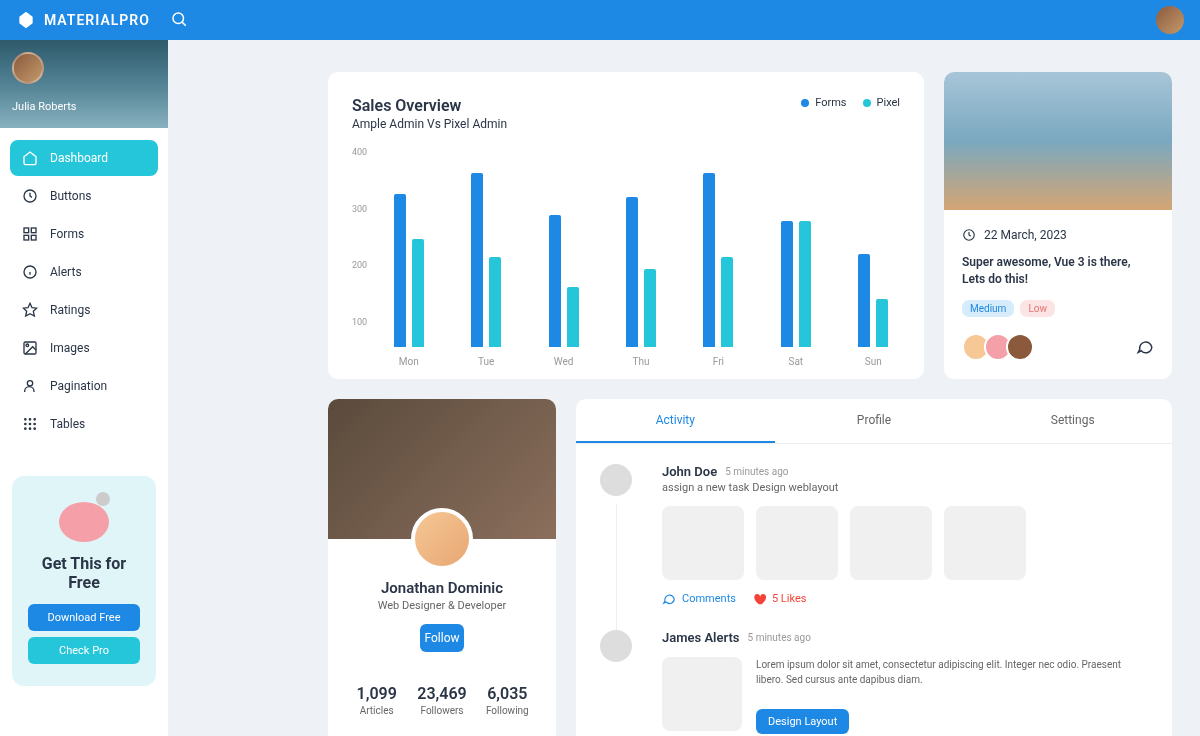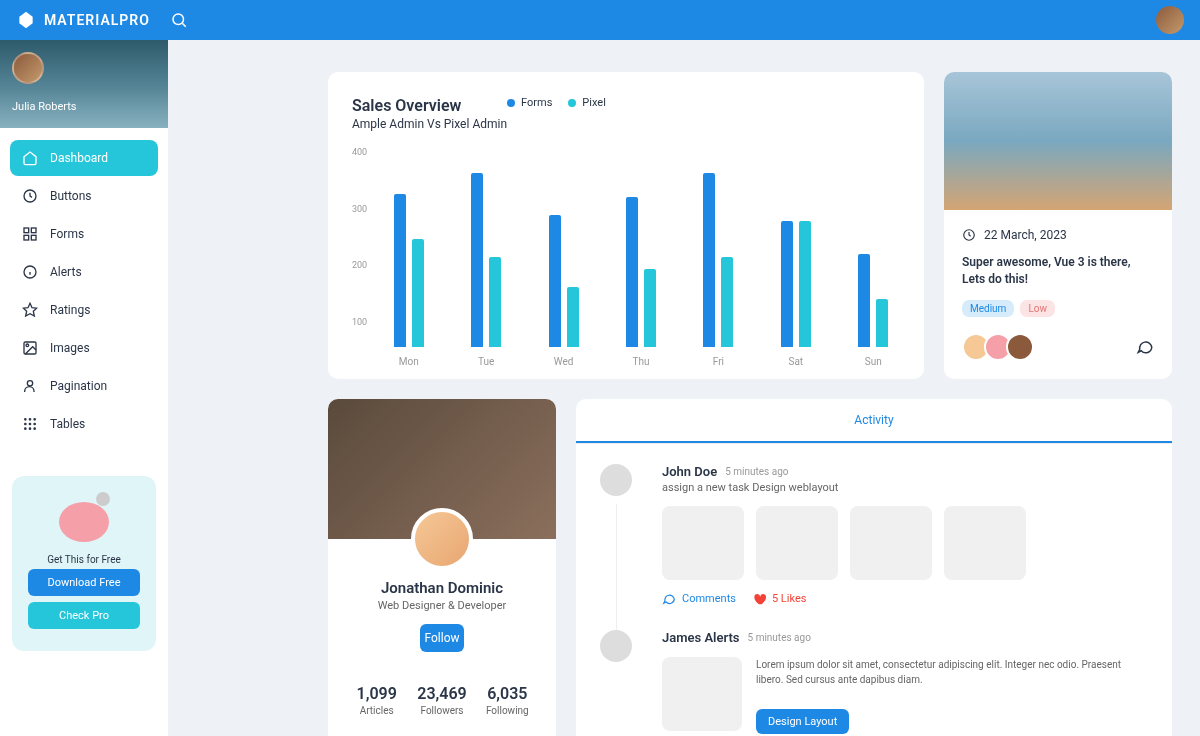--- a/index.html
+++ b/index.html
@@ -1,44 +1,44 @@
 <!DOCTYPE html>
 <html><head>
 <meta charset="utf-8">
 <style>
 *{margin:0;padding:0;box-sizing:border-box;font-family:-apple-system,BlinkMacSystemFont,'Segoe UI',Roboto,sans-serif}
 body{background:#eef2f6;color:#2a3547}
 .header{height:40px;background:#1e88e5;display:flex;align-items:center;padding:0 16px;justify-content:space-between}
 .logo{display:flex;align-items:center;gap:8px;color:#fff;font-weight:600;font-size:14px;letter-spacing:1px}
 .logo-icon{width:20px;height:20px}
 .search-icon{color:#fff;margin-left:20px}
-.header-left{display:flex;align-items:center}
+.header-left{display:flex;}
 .avatar-header{width:28px;height:28px;border-radius:50%;background:linear-gradient(135deg,#8b5a3c,#c49a6c)}
 .sidebar{width:168px;background:#fff;position:fixed;left:0;top:40px;bottom:0;overflow-y:auto}
 .profile-bg{height:88px;background:linear-gradient(180deg,#2e5a6b 0%,#4a7a8c 40%,#7aa8b8 100%);position:relative;padding:12px}
 .profile-bg::after{content:'';position:absolute;bottom:0;left:0;right:0;height:40px;background:linear-gradient(180deg,transparent,rgba(255,255,255,0.1))}
 .profile-avatar{width:32px;height:32px;border-radius:50%;background:linear-gradient(135deg,#8b5a3c,#c49a6c);border:2px solid rgba(255,255,255,0.3);position:relative;z-index:1}
 .profile-name{color:#fff;font-size:11px;margin-top:16px;position:relative;z-index:1}
 .nav{padding:12px 10px}
 .nav-item{display:flex;align-items:center;gap:12px;padding:10px 12px;border-radius:8px;font-size:12px;color:#2a3547;cursor:pointer;margin-bottom:2px}
 .nav-item.active{background:#26c6da;color:#fff}
 .nav-icon{width:16px;height:16px;flex-shrink:0}
 .promo-card{margin:20px 12px;background:#e0f5f8;border-radius:12px;padding:16px;text-align:center}
 .piggy{width:60px;height:50px;margin:0 auto 12px;position:relative}
 .piggy-body{width:50px;height:40px;background:#f5a0a8;border-radius:50%;position:absolute;bottom:0;left:5px}
 .piggy-coin{width:14px;height:14px;background:#ccc;border-radius:50%;position:absolute;top:0;right:4px}
-.promo-title{font-size:10px;font-weight:400;margin-bottom:4px}
+.promo-title{font-size:16px;font-weight:700;margin-bottom:12px}
 .btn{border:none;border-radius:6px;padding:7px 12px;font-size:11px;cursor:pointer;display:block;width:100%;margin-bottom:6px}
 .btn-primary{background:#1e88e5;color:#fff}
 .btn-info{background:#26c6da;color:#fff}
 .main{margin-left:168px;padding:32px 28px 28px 160px}
 .row{display:flex;gap:20px;margin-bottom:20px}
 .card{background:#fff;border-radius:10px;overflow:hidden}
 .chart-card{flex:1;padding:24px}
-.chart-header{display:flex;justify-content:flex-start;align-items:flex-start;margin-bottom:16px}
+.chart-header{display:flex;justify-content:space-between;align-items:flex-start;margin-bottom:16px}
 .chart-title{font-size:16px;font-weight:600}
 .chart-sub{font-size:12px;color:#2a3547;margin-top:2px}
 .legend{display:flex;gap:16px;font-size:11px}
 .legend-item{display:flex;align-items:center;gap:6px}
 .dot{width:8px;height:8px;border-radius:50%}
 .chart{display:flex;align-items:flex-end;height:200px;gap:24px;padding-left:30px;position:relative}
 .y-axis{position:absolute;left:0;top:0;bottom:20px;display:flex;flex-direction:column;justify-content:space-between;font-size:9px;color:#999}
 .bar-group{flex:1;display:flex;gap:6px;align-items:flex-end;justify-content:center;position:relative;height:180px}
 .bar{width:12px;border-radius:2px 2px 0 0}
 .bar-a{background:#1e88e5}
@@ -307,20 +307,22 @@
           </div>
           <div class="stat">
             <div class="stat-val">6,035</div>
             <div class="stat-label">Following</div>
           </div>
         </div>
     </div>
     <div class="card activity-card">
       <div class="tabs" id="tabs">
           <div class="tab active">Activity</div>
+          <div class="tab">Profile</div>
+          <div class="tab">Settings</div>
         </div>
       <div class="feed" id="feed">
           <div class="feed-item">
             <div class="feed-line"></div>
             <div class="feed-avatar"></div>
             <div class="feed-content">
               <div class="feed-header">
                 <span class="feed-name">John Doe</span>
                 <span class="feed-time">5 minutes ago</span>
               </div>

